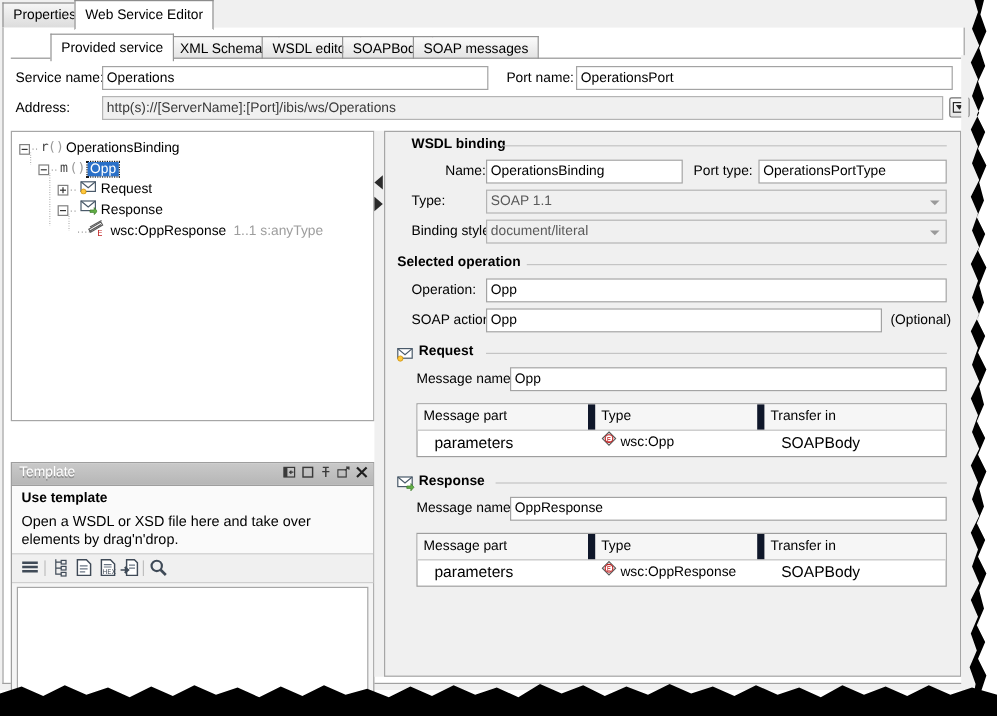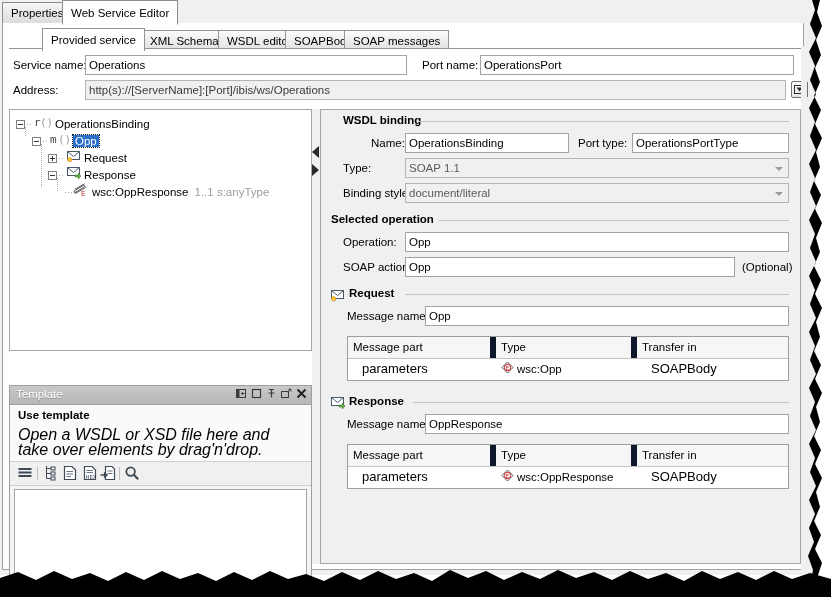--- a/index.html
+++ b/index.html
@@ -301,23 +301,22 @@
     position: absolute;
     left: 8px; top: 4px;
     font-weight: bold;
     font-size: 11.5px;
     text-align: right;
   }
   #tpl-desc {
     position: absolute;
     left: 8px; top: 22px;
     width: 285px;
-    font-size: 16px;
+    font-size: 12px;
     line-height: 15px;
-    font-style: italic;
   }
   #tpl-toolbar {
     position: absolute;
     left: 0; top: 75px;
     width: 301px; height: 23px;
     background: #f0f0f0;
     border-top: 1px solid #cfcfcf;
     border-bottom: 1px solid #cfcfcf;
   }
   .tbicon {

